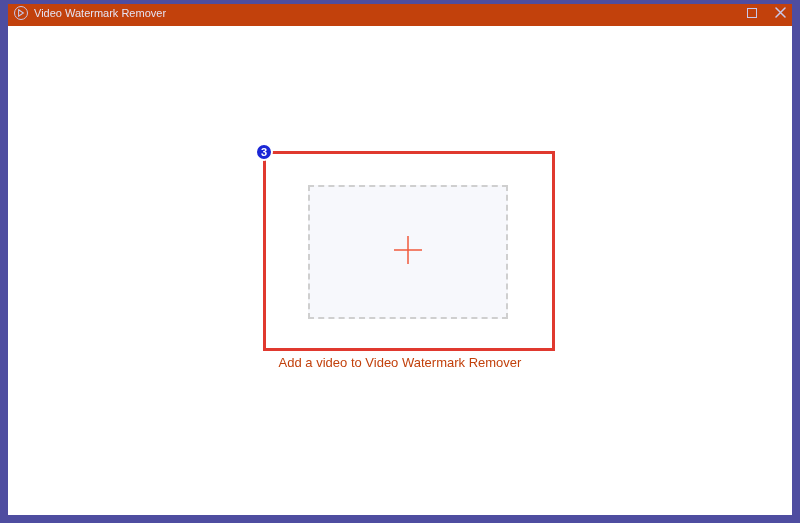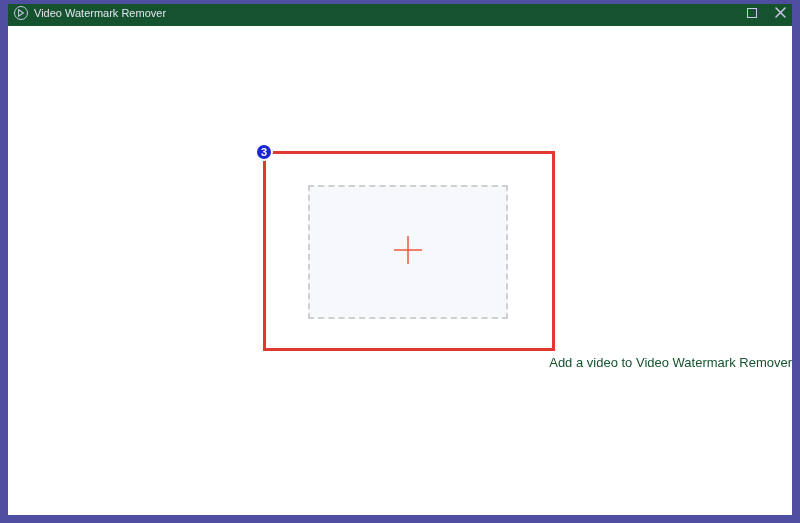--- a/index.html
+++ b/index.html
@@ -16,21 +16,21 @@
     }
     .window {
       width: 800px;
       height: 523px;
       border: 8px solid #4e4da0;
       background: #fff;
       position: relative;
     }
     .titlebar {
       height: 22px;
-      background: #14532d;
+      background: #c2410c;
       display: flex;
       align-items: center;
       justify-content: space-between;
       padding: 0 6px 4px 6px;
       margin-top: -4px;
     }
     .titlebar-left {
       display: flex;
       align-items: center;
       gap: 6px;
@@ -121,22 +121,22 @@
     }
     .plus-icon svg {
       width: 36px;
       height: 36px;
     }
     .caption {
       position: absolute;
       left: 0;
       right: 0;
       top: 329px;
-      text-align: right;
-      color: #14532d;
+      text-align: center;
+      color: #c2410c;
       font-size: 13px;
     }
   </style>
 </head>
 <body>
 
 <div class="window">
   <div class="titlebar">
     <div class="titlebar-left">
       <span class="app-icon">

